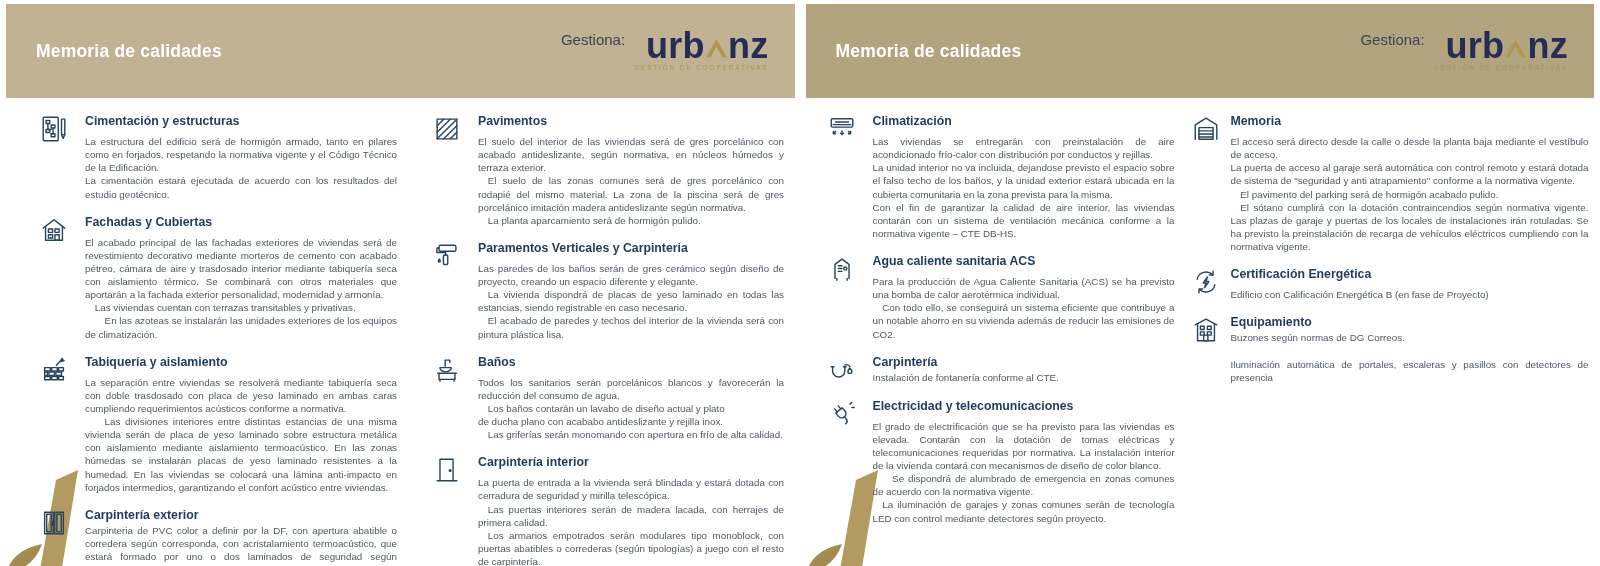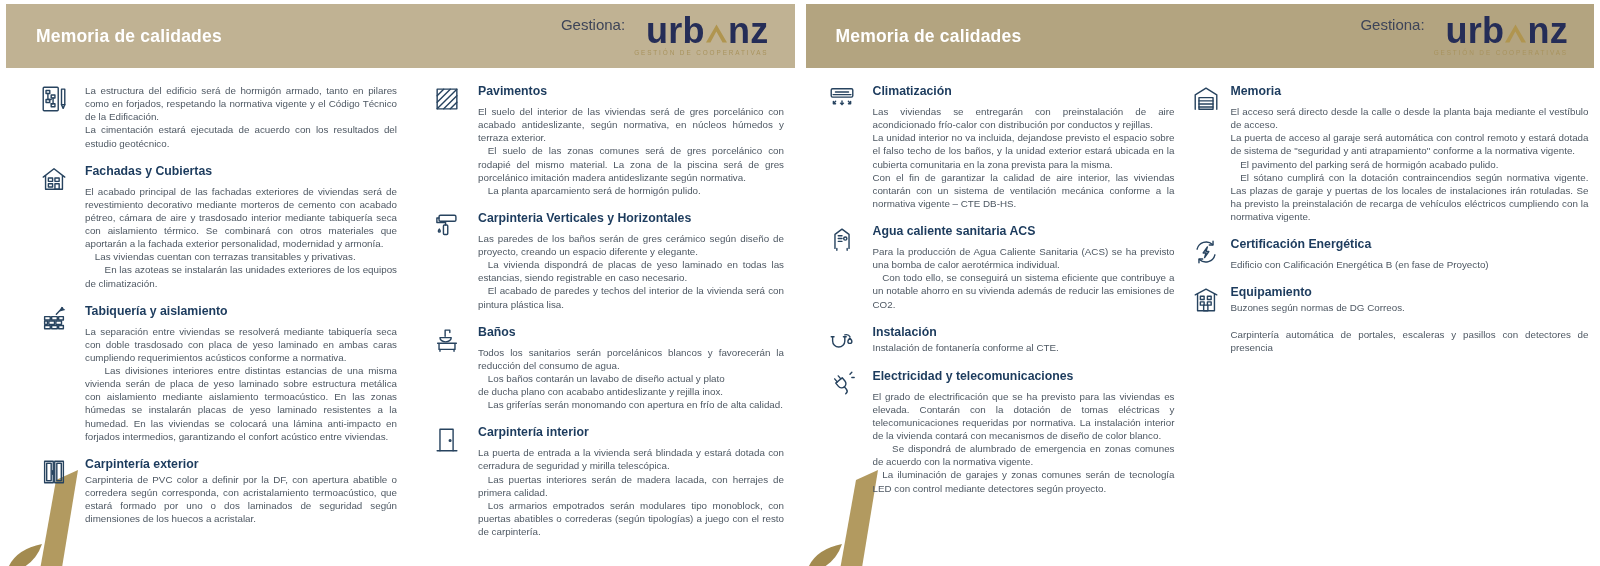--- a/index.html
+++ b/index.html
@@ -1,21 +1,21 @@
 <!DOCTYPE html>
 <html><head>
 <meta charset="utf-8">
 <style>
   * { box-sizing: border-box; }
   html,body { margin:0; padding:0; background:#ffffff; font-family:"Liberation Sans", sans-serif; }
   .sheet { width:1600px; height:566px; background:#ffffff; display:flex; gap:11px; padding:4px 6px 0 6px; overflow:hidden; }
   .page { width:789px; height:562px; position:relative; overflow:hidden; background:#ffffff; }
 
   
-  .band { height:64px; display:flex; align-items:center; justify-content:space-between; padding:0 26px 0 30px; }
+  .band { height:94px; display:flex; align-items:center; justify-content:space-between; padding:0 26px 0 30px; }
   .page-left  .band { background:#c0b293; }
   .page-right .band { background:#b3a480; }
   .band-title { color:#ffffff; font-size:17.5px; font-weight:bold; letter-spacing:.2px; }
   .brand { display:flex; align-items:flex-start; gap:9px; }
   .gestiona { color:#3d4458; font-size:15px; }
   .logo { display:flex; flex-direction:column; align-items:flex-end; }
   .logo-row { display:flex; align-items:flex-end; color:#252d57; font-weight:bold; font-size:36px; line-height:.82; letter-spacing:.3px; }
   .logo-a { margin:0 1px; }
   .logo-tagline { font-size:6.4px; color:#a8935d; letter-spacing:1.9px; margin-top:3px; white-space:nowrap; }
 
@@ -75,20 +75,21 @@
                 <rect x="7.5" y="7" width="4" height="3.2"></rect>
                 <rect x="13" y="11.8" width="4" height="3.2"></rect>
                 <rect x="7.5" y="16.5" width="4" height="3.2"></rect>
                 <rect x="13" y="21" width="4" height="3.2"></rect>
                 <path d="M9.5 10.2v6.3h3.5M15 15v6h-2"></path>
                 <path d="M24 5.5h3.5v16.5l-1.75 4-1.75-4z"></path>
                 <path d="M24 22h3.5"></path>
               </svg>
           </div>
           <div class="sec-main">
+            <h3 class="sec-title">Cimentación y estructuras</h3>
             <div class="sec-body">La estructura del edificio será de hormigón armado, tanto en pilares como en forjados, respetando la normativa vigente y el Código Técnico de la Edificación.
 La cimentación estará ejecutada de acuerdo con los resultados del estudio geotécnico.</div>
           </div>
         </div>
 
         <div class="section">
           <div class="sec-icon">
             <svg viewBox="0 0 32 32">
                 <path d="M4.5 14 16 5l11.5 9"></path>
                 <path d="M7 12.5V27h18V12.5"></path>
@@ -166,21 +167,21 @@
         <div class="section">
           <div class="sec-icon">
             <svg viewBox="0 0 32 32">
                 <rect x="7.5" y="4.5" width="18" height="6.5" rx="1.5"></rect>
                 <path d="M7.5 7.5H5.2v4.8h9.3v2.7"></path>
                 <rect x="12.2" y="15" width="4.6" height="10" rx="1"></rect>
                 <path d="M8.8 21.5c0 1.3-2 1.3-2 0 0-.9 1-2.2 1-2.2s1 1.3 1 2.2z"></path>
               </svg>
           </div>
           <div class="sec-main">
-            <h3 class="sec-title">Carpinteria Verticales y Horizontales</h3>
+            <h3 class="sec-title">Paramentos Verticales y Carpinteria</h3>
             <div class="sec-body">Las paredes de los baños serán de gres cerámico según diseño de proyecto, creando un espacio diferente y elegante.
  La vivienda dispondrá de placas de yeso laminado en todas las estancias, siendo registrable en caso necesario.
  El acabado de paredes y techos del interior de la vivienda será con pintura plástica lisa.</div>
           </div>
         </div>
 
         <div class="section">
           <div class="sec-icon">
             <svg viewBox="0 0 32 32">
                 <path d="M14 12V5.5h5V8"></path>
@@ -283,21 +284,21 @@
         <div class="section">
           <div class="sec-icon">
             <svg viewBox="0 0 32 32">
                 <path d="M6 12.5V17a6.5 6.5 0 0 0 13 0v-4.5"></path>
                 <path d="M4.5 12.5h3M17.5 12.5h3"></path>
                 <path d="M19 10.5q4-1 5.5 2"></path>
                 <path d="M26.5 17.5c0 1.2-1 2.1-2.1 2.1s-2.1-.9-2.1-2.1c0-1.5 2.1-3.7 2.1-3.7s2.1 2.2 2.1 3.7z"></path>
               </svg>
           </div>
           <div class="sec-main">
-            <h3 class="sec-title tight">Instalación</h3>
+            <h3 class="sec-title tight">Carpintería</h3>
             <div class="sec-body">Instalación de fontanería conforme al CTE.</div>
           </div>
         </div>
 
         <div class="section">
           <div class="sec-icon">
             <svg viewBox="0 0 32 32">
                 <g transform="rotate(-40 16 16)">
                   <path d="M13.5 11V6.8M18.5 11V6.8"></path>
                   <path d="M11.5 11h9v4.5a4.5 4.5 0 0 1-9 0z"></path>
@@ -359,21 +360,21 @@
                 <rect x="17.5" y="12" width="4" height="3.5"></rect>
                 <rect x="10" y="18" width="4" height="3.5"></rect>
                 <rect x="17.5" y="18" width="4" height="3.5"></rect>
                 <rect x="13.5" y="21.5" width="4.5" height="6"></rect>
               </svg>
           </div>
           <div class="sec-main">
             <h3 class="sec-title tight">Equipamiento</h3>
             <div class="sec-body">Buzones según normas de DG Correos.
 
-Carpintería automática de portales, escaleras y pasillos con detectores de presencia</div>
+Iluminación automática de portales, escaleras y pasillos con detectores de presencia</div>
           </div>
         </div>
 
       </div>
     </div>
 
     <div class="watermark">
       <svg width="130" height="150" viewBox="0 0 130 150">
           <polygon points="38,150 58,38 80,28 60,150" fill="#b29a60"></polygon>
           <path d="M8 132 Q14 108 44 102 Q36 126 8 132 Z" fill="#a38b50"></path>

